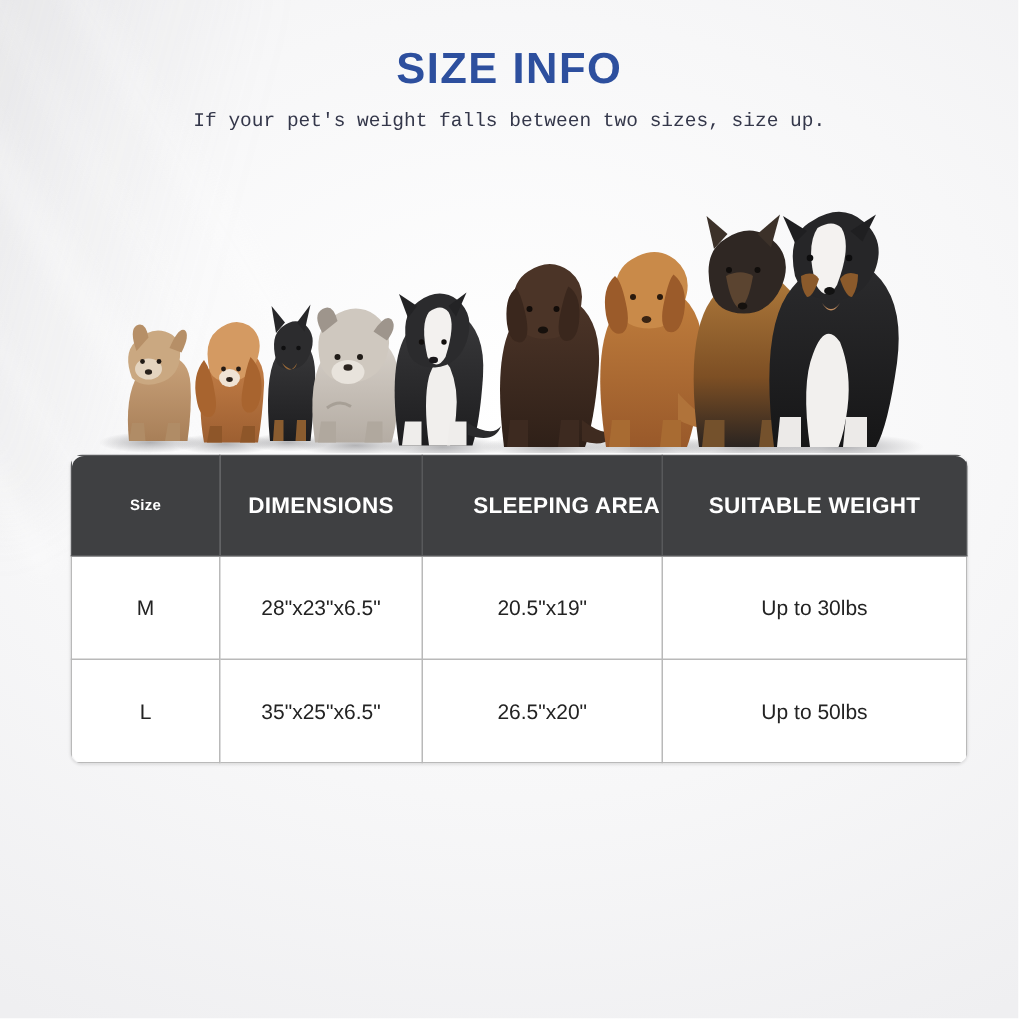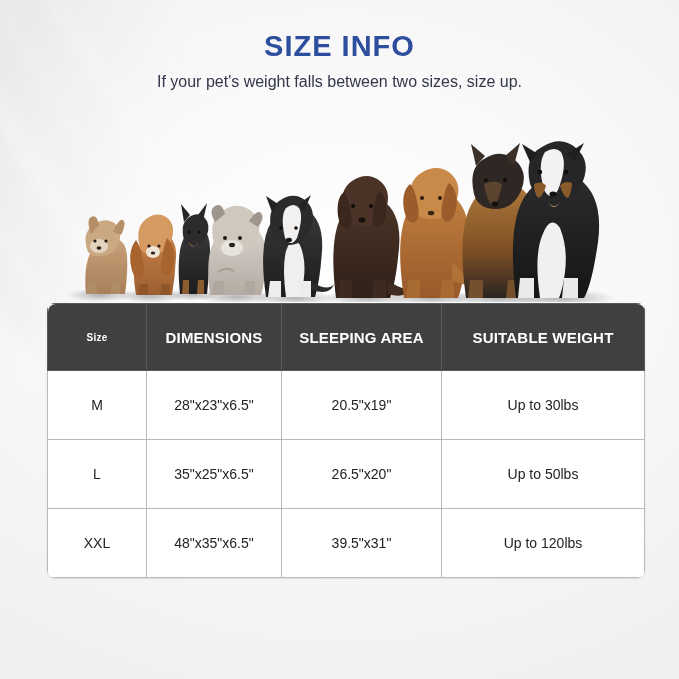--- a/index.html
+++ b/index.html
@@ -64,22 +64,23 @@
   .title {
     margin: 0;
     font-size: 29px;
     font-weight: bold;
     letter-spacing: 1px;
     color: #2d4f9e;
     text-transform: uppercase;
   }
   .subtitle {
     margin: 10px 0 0 0;
-    font-size: 16px;
+    font-size: 13px;
     color: #34374a;
+    font-family: Liberation Mono, monospace;
   }
 
   
   .dogs {
     position: absolute;
     left: 0;
     right: 0;
     top: 122px;
     height: 180px;
     z-index: 2;
@@ -105,21 +106,21 @@
     background: #3f4042;
     color: #ffffff;
     font-size: 15px;
     font-weight: bold;
     height: 64px;
     border: 1px solid #58595b;
     letter-spacing: .2px;
   }
   table.size-table thead th.col-size { font-size: 10px; width: 96px; }
   table.size-table thead th.col-dim { width: 132px; }
-  table.size-table thead th.col-sleep { width: 157px; }
+  table.size-table thead th.col-sleep { width: 157px; text-align: right; }
   table.size-table thead th.col-weight { width: 200px; text-align: center; }
 
   table.size-table tbody td {
     background: #ffffff;
     color: #232323;
     font-size: 14px;
     height: 66px;
     text-align: center;
     border: 1px solid #b9b9b9;
   }
@@ -343,23 +344,17 @@
           <td>28"x23"x6.5"</td>
           <td>20.5"x19"</td>
           <td>Up to 30lbs</td>
         </tr>
         <tr>
           <td class="size-cell">L</td>
           <td>35"x25"x6.5"</td>
           <td>26.5"x20"</td>
           <td>Up to 50lbs</td>
         </tr>
-        <tr>
-          <td class="size-cell">XXL</td>
-          <td>48"x35"x6.5"</td>
-          <td>39.5"x31"</td>
-          <td>Up to 120lbs</td>
-        </tr>
       </tbody>
     </table>
   </div>
 
 </div>
 
 </body></html>

